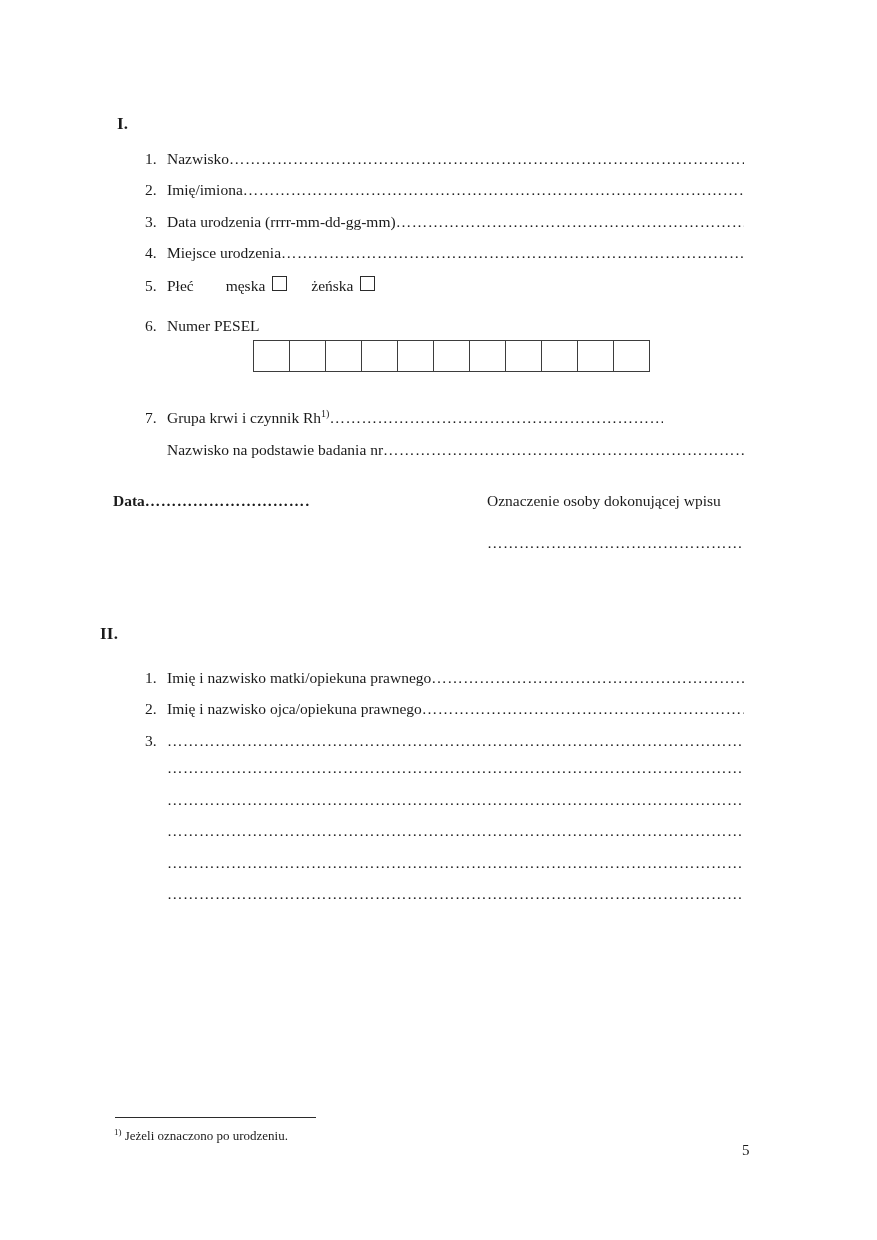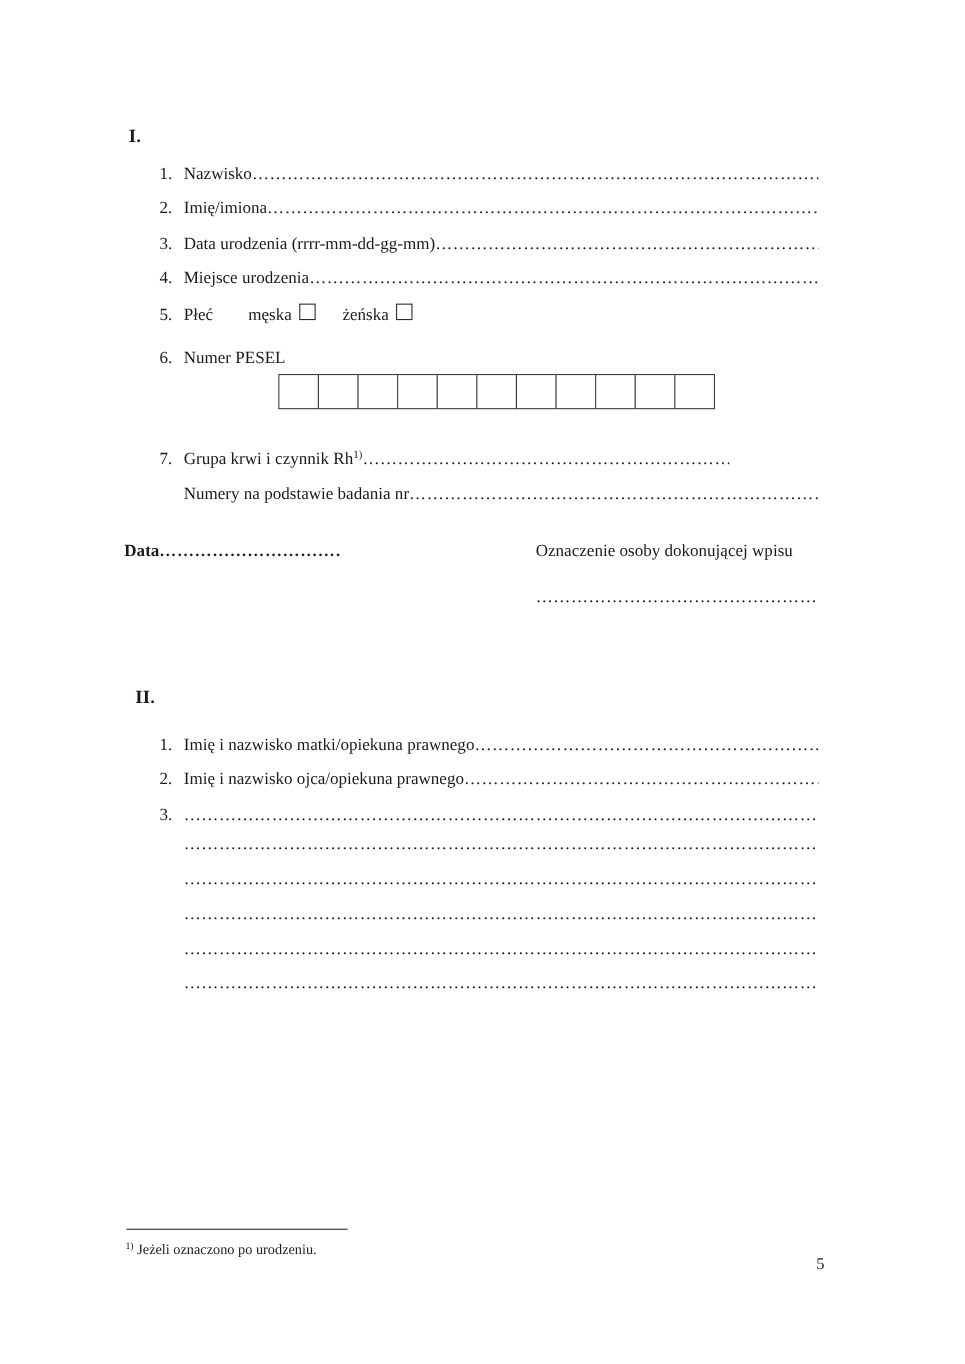--- a/index.html
+++ b/index.html
@@ -129,34 +129,34 @@
     <div class="pesel-cell"></div>
     <div class="pesel-cell"></div>
   </div>
 
   <div class="abs row" style="left:145px;top:409px;width:518px;">
     <span class="num">7.</span>
     <span class="label"><span>Grupa krwi i czynnik Rh</span><sup class="fnmark">1)</sup></span>
     <span class="leader">……………………………………………………………………………………………………………………………………………………………………………………………………………………………………………………………………</span>
   </div>
   <div class="abs row" style="left:167px;top:441px;width:577px;">
-    <span class="label">Numery na podstawie badania nr</span>
+    <span class="label">Nazwisko na podstawie badania nr</span>
     <span class="leader">……………………………………………………………………………………………………………………………………………………………………………………………………………………………………………………………………</span>
   </div>
 
   <div class="abs row" style="left:113px;top:492px;width:198px;font-weight:bold;">
     <span class="label">Data</span>
     <span class="leader">……………………………………………………………………………………………………………………………………………………………………………………………………………………………………………………………………</span>
   </div>
   <div class="abs row" style="left:487px;top:492px;">
     <span class="label">Oznaczenie osoby dokonującej wpisu</span>
   </div>
   <div class="abs sig-line" style="left:487px;top:534px;width:257px;">……………………………………………………………………………………………………………………………………………………………………………………………………………………………………………………………………</div>
 
-  <div class="abs heading" style="left:123px;top:624px;width:630px;flex-direction:column;">
+  <div class="abs heading" style="left:100px;top:624px;width:630px;flex-direction:column;">
     <span class="numeral">II.</span>
   </div>
 
   <div class="abs row" style="left:145px;top:669px;width:599px;">
     <span class="num">1.</span>
     <span class="label">Imię i nazwisko matki/opiekuna prawnego</span>
     <span class="leader">……………………………………………………………………………………………………………………………………………………………………………………………………………………………………………………………………</span>
   </div>
   <div class="abs row" style="left:145px;top:700px;width:599px;">
     <span class="num">2.</span>

